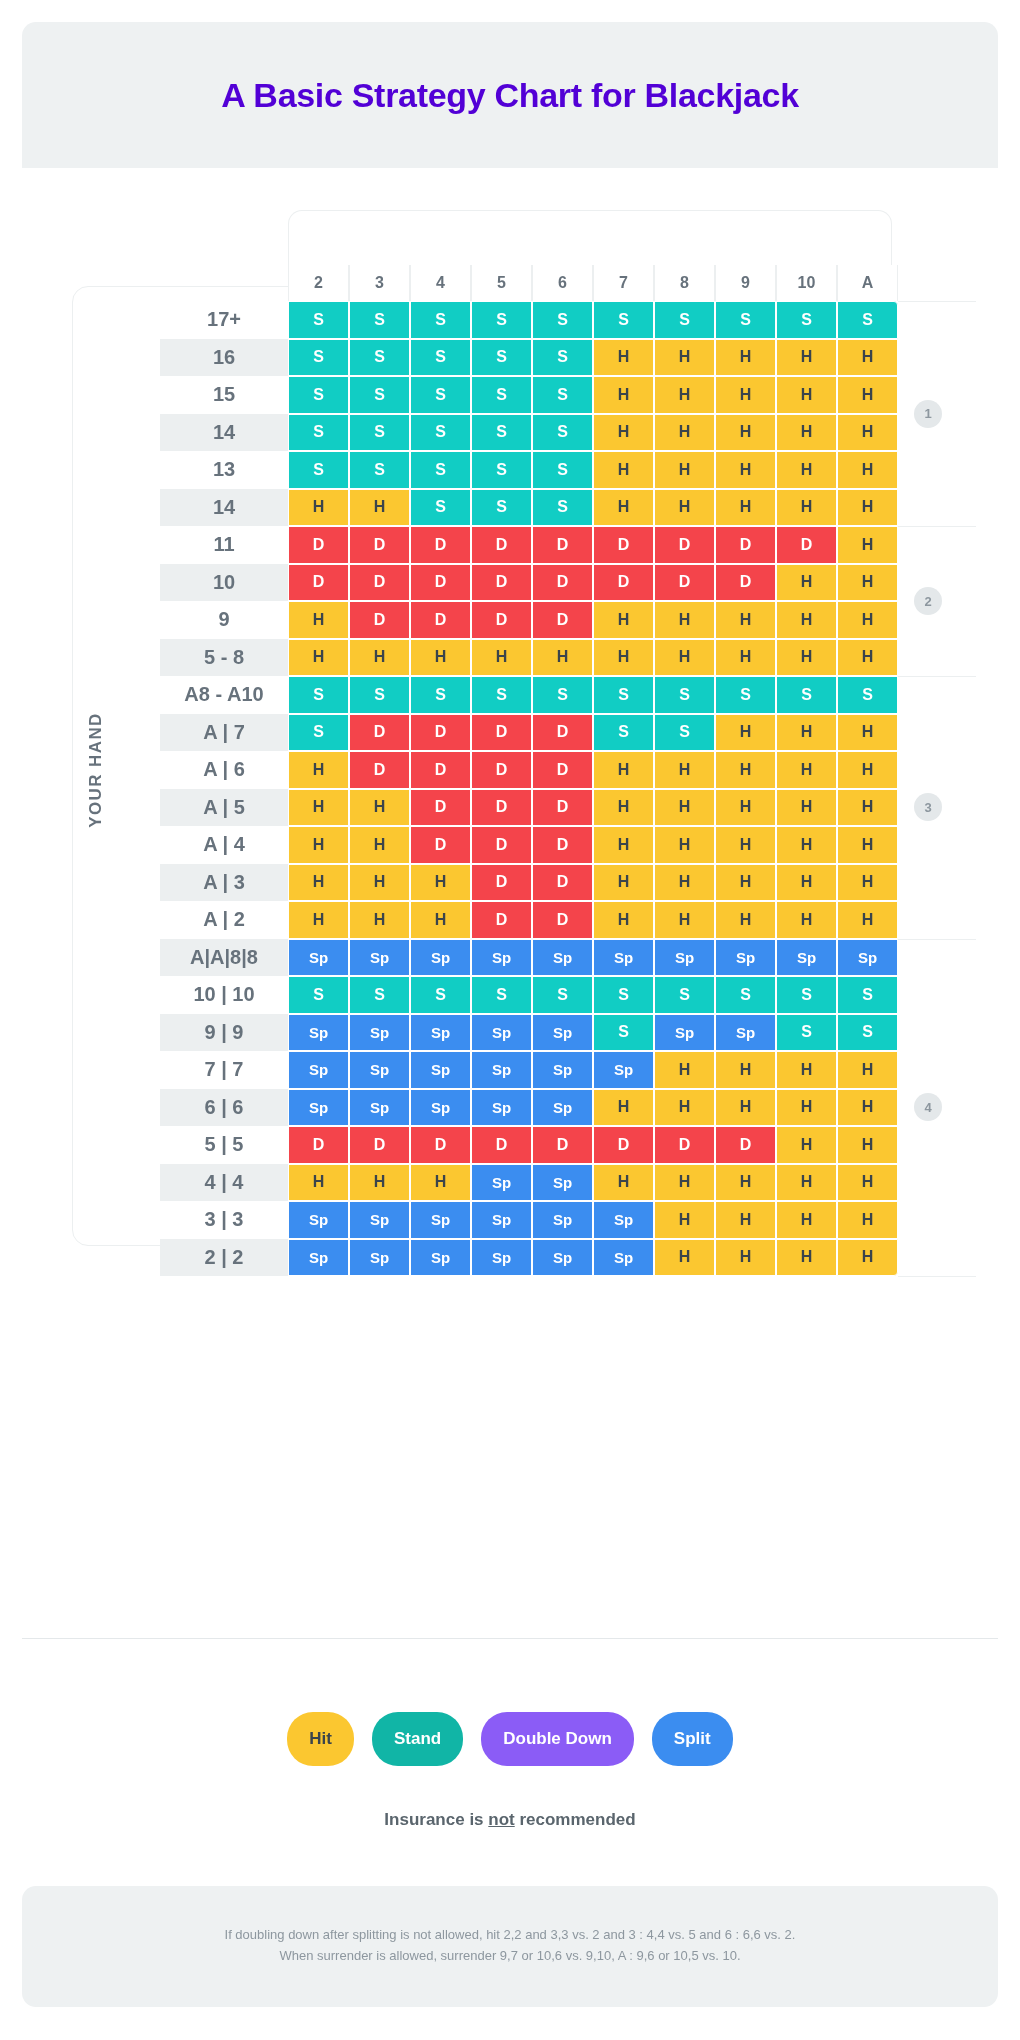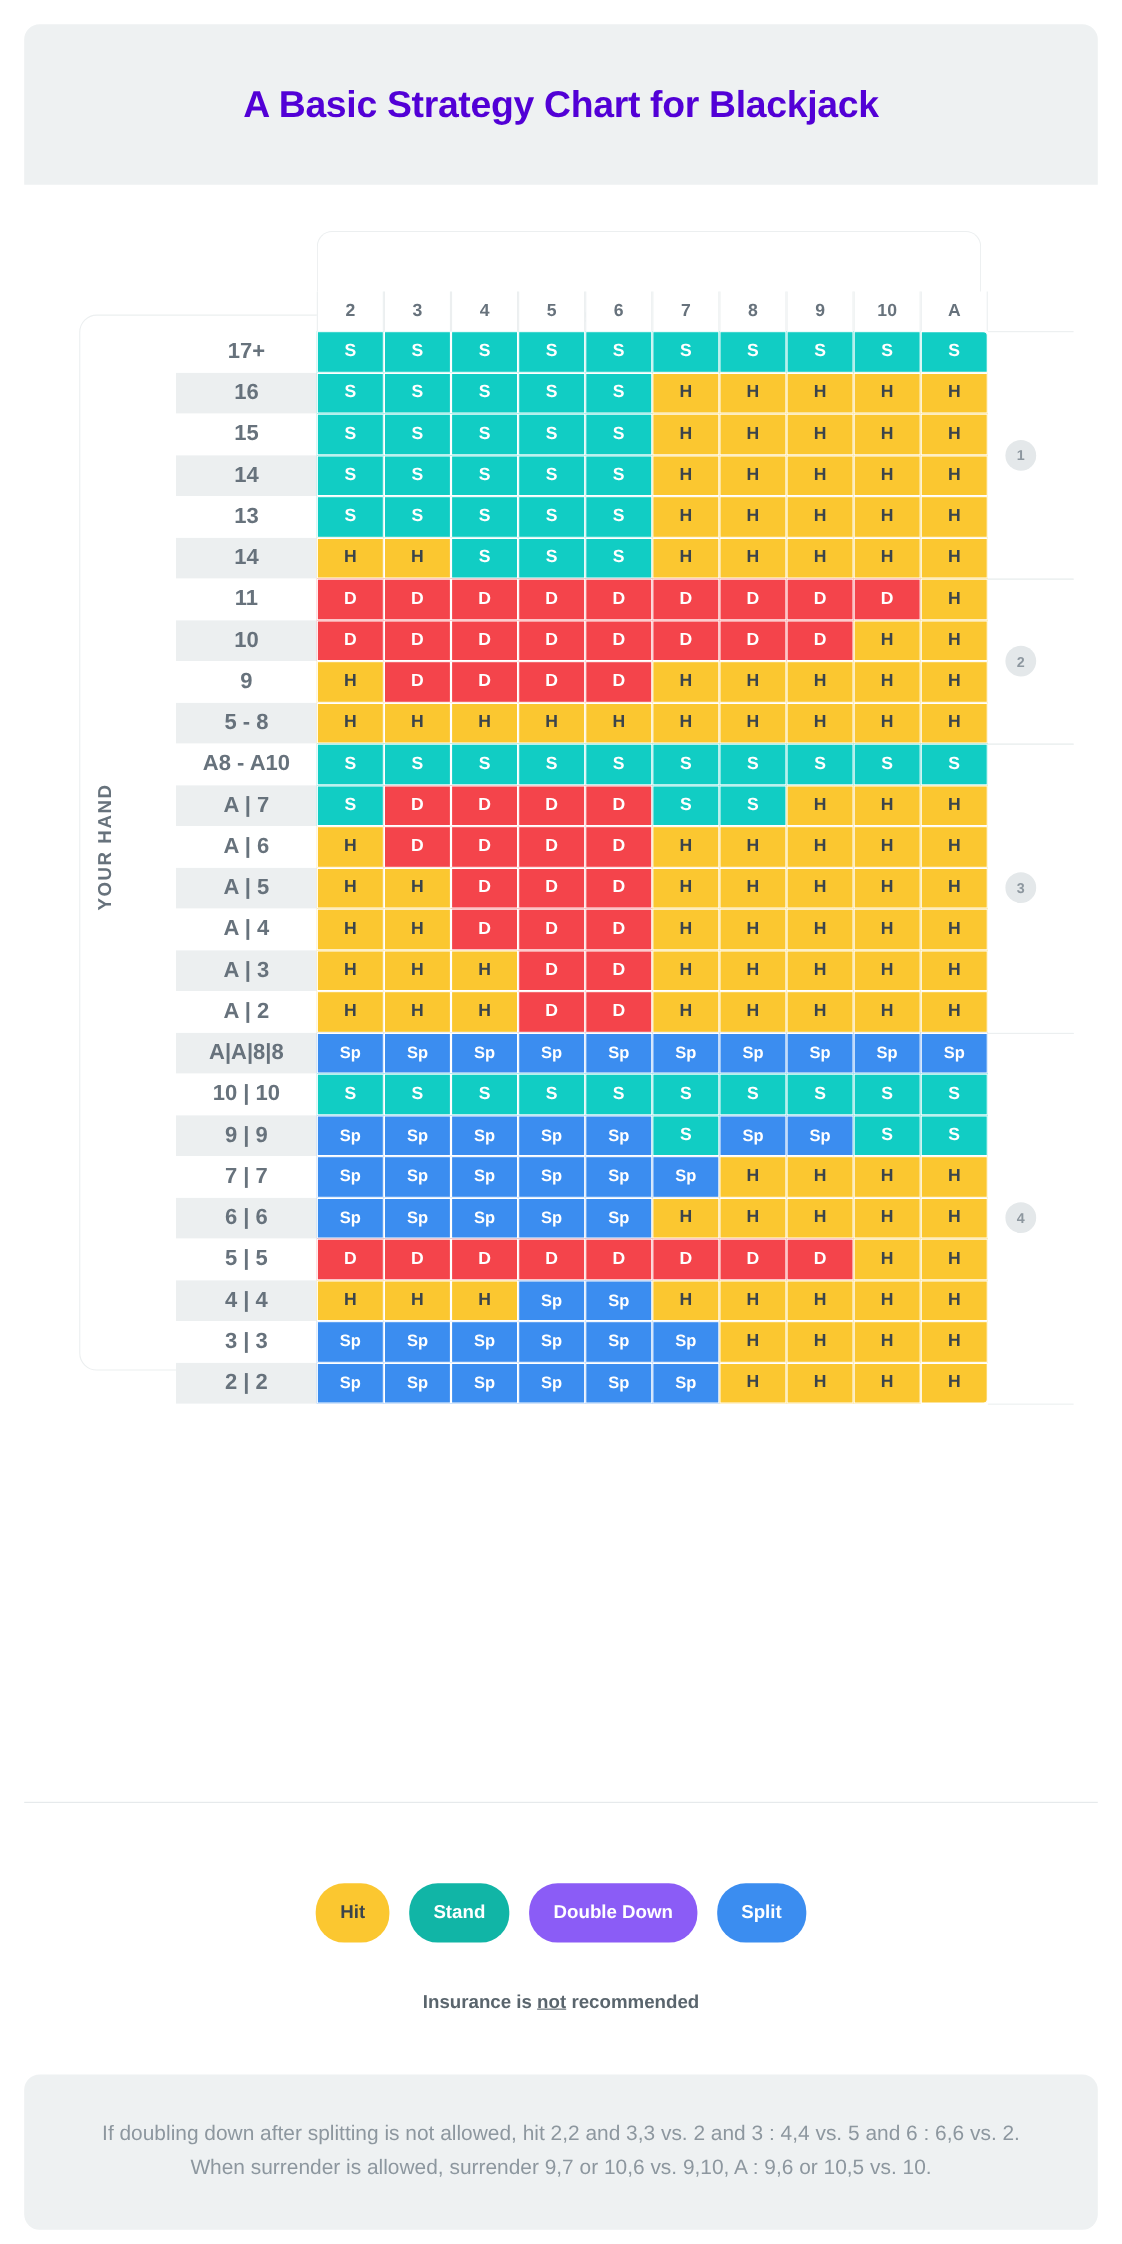--- a/index.html
+++ b/index.html
@@ -187,21 +187,21 @@
   
   .footnote {
     position: absolute;
     left: 22px; top: 1886px;
     width: 976px;
     background: #eef1f2;
     border-radius: 14px;
     padding: 38px 40px 40px 40px;
     text-align: center;
     color: #8d979f;
-    font-size: 19px;
+    font-size: 13px;
     line-height: 1.65;
   }
 </style>
 </head>
 <body>
 
 <div class="header-banner">
   <div class="header-title">A Basic Strategy Chart for Blackjack</div>
 </div>
 

